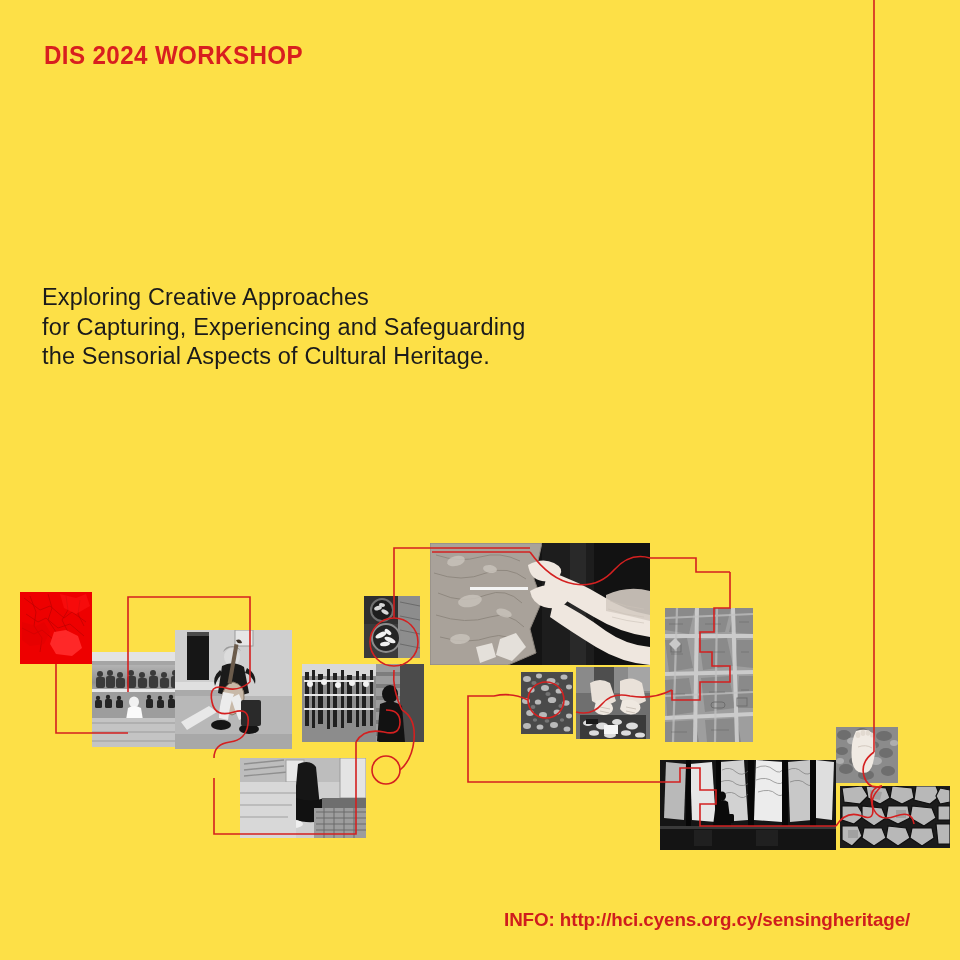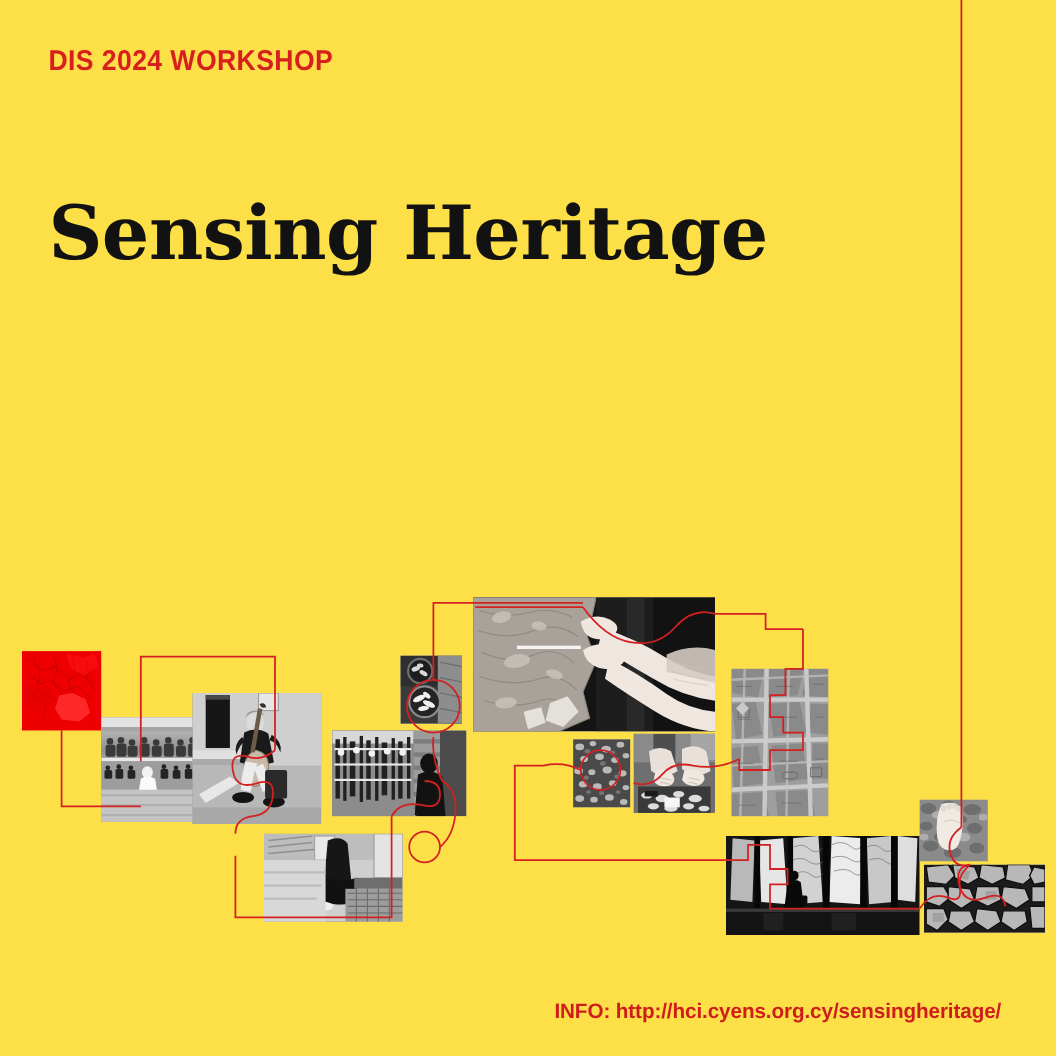--- a/index.html
+++ b/index.html
@@ -603,16 +603,18 @@
 
         <path d="M836 826 q10 -16 26 -10 q14 6 10 -12 q-4 -16 10 -18"></path>
         <path d="M882 786 q-14 12 -8 24 q6 12 22 6 q16 -6 18 8"></path>
 
         <path d="M874 752 q-14 10 -10 24 q4 14 18 10"></path>
       </g>
     </svg>
   </div>
 
   <div class="eyebrow">DIS 2024 WORKSHOP</div>
-  <div class="title">Sensing Heritage</div>
+  <div class="subtitle">Exploring Creative Approaches
+for Capturing, Experiencing and Safeguarding
+the Sensorial Aspects of Cultural Heritage.</div>
   <div class="info">INFO: http://hci.cyens.org.cy/sensingheritage/</div>
 
 </div>
 
 </body></html>

